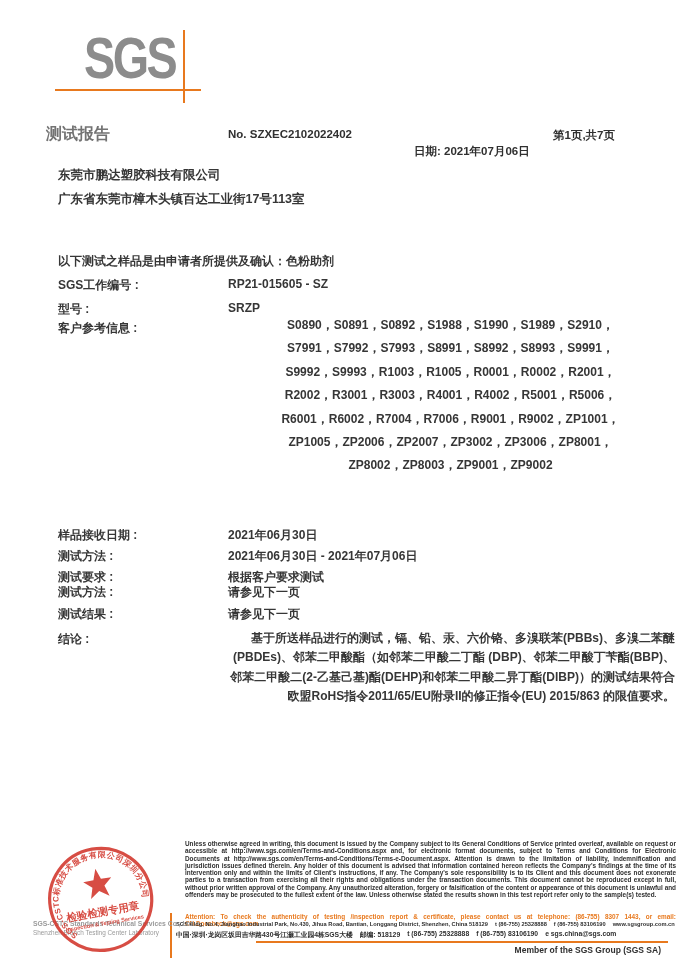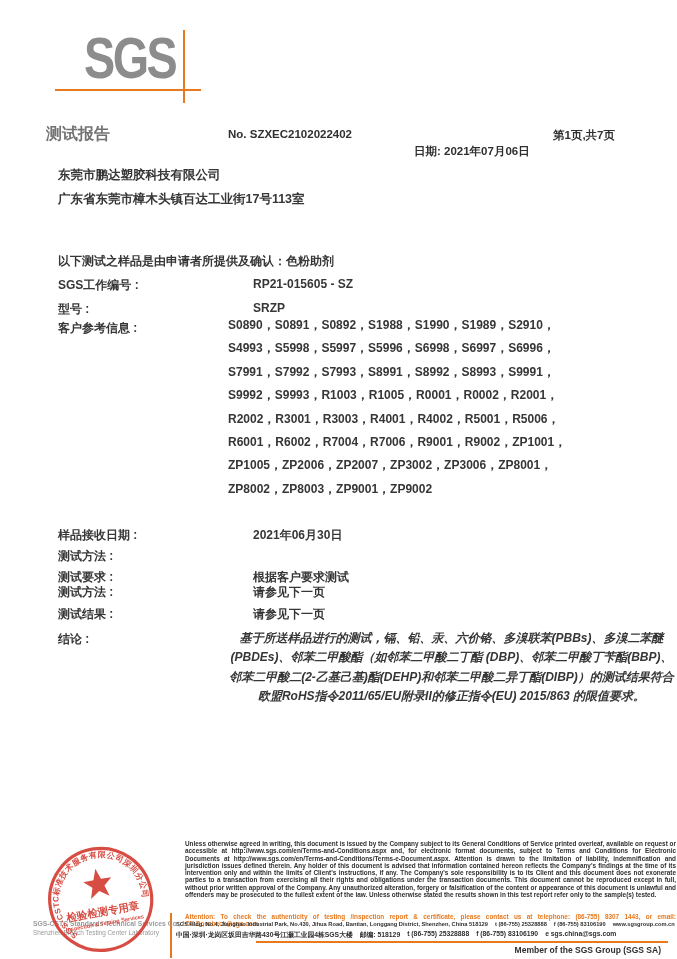--- a/index.html
+++ b/index.html
@@ -18,26 +18,26 @@
   .doc-title{position:absolute;left:46px;top:124px;font-size:16px;font-weight:bold;color:#737373;}
   .hdr-no{position:absolute;left:228px;top:128px;font-size:11.5px;font-weight:bold;color:#303030;}
   .hdr-date{position:absolute;left:414px;top:128px;font-size:11.5px;font-weight:bold;color:#303030;margin-top:16px;}
   .hdr-page{position:absolute;left:553px;top:128px;font-size:11.5px;font-weight:bold;color:#303030;}
   
   .applicant-name{position:absolute;left:58px;top:167px;font-size:12.5px;font-weight:bold;text-align:right;}
   .applicant-addr{position:absolute;left:58px;top:191px;font-size:12.5px;font-weight:bold;}
   
   .intro{position:absolute;left:58px;top:253px;font-size:12px;font-weight:bold;}
   .lbl{position:absolute;left:58px;font-size:12px;font-weight:bold;color:#363636;white-space:nowrap;}
-  .val{position:absolute;left:228px;font-size:12px;font-weight:bold;color:#363636;white-space:nowrap;margin-left:25px;}
+  .val{position:absolute;left:228px;font-size:12px;font-weight:bold;color:#363636;white-space:nowrap;}
   .reflines{position:absolute;left:228px;top:314px;width:445px;font-size:12px;font-weight:bold;}
-  .refline{height:23.4px;line-height:23.4px;white-space:nowrap;}
+  .refline{height:23.4px;line-height:23.4px;white-space:nowrap;text-align:center;}
   .conclusion{
     position:absolute;left:228px;top:629px;width:447px;font-size:12px;font-weight:bold;
-    line-height:19.3px;white-space:normal;text-align:center;font-style:italic;
+    line-height:19.3px;white-space:normal;text-align:right;
   }
   
   .disclaimer{
     position:absolute;left:185px;top:840px;width:491px;font-size:6.4px;line-height:7.3px;
     color:#2f2f2f;text-align:justify;font-weight:bold;
   }
   .attention{
     position:absolute;left:185px;top:913px;width:491px;font-size:6.4px;line-height:7.3px;
     color:#e8791e;font-weight:bold;text-align:justify;
   }
@@ -78,33 +78,33 @@
 
   <div class="lbl" style="top:277px">SGS工作编号 :</div>
   <div class="val" style="top:277px">RP21-015605 - SZ</div>
 
   <div class="lbl" style="top:301px">型号 :</div>
   <div class="val" style="top:301px">SRZP</div>
 
   <div class="lbl" style="top:320px">客户参考信息 :</div>
   <div class="reflines">
     <div class="refline">S0890，S0891，S0892，S1988，S1990，S1989，S2910，</div>
-    <div class="refline">S4993，S5998，S5997，S5996，S6998，S6997，S6996，</div>
     <div class="refline">S7991，S7992，S7993，S8991，S8992，S8993，S9991，</div>
     <div class="refline">S9992，S9993，R1003，R1005，R0001，R0002，R2001，</div>
     <div class="refline">R2002，R3001，R3003，R4001，R4002，R5001，R5006，</div>
     <div class="refline">R6001，R6002，R7004，R7006，R9001，R9002，ZP1001，</div>
     <div class="refline">ZP1005，ZP2006，ZP2007，ZP3002，ZP3006，ZP8001，</div>
     <div class="refline">ZP8002，ZP8003，ZP9001，ZP9002</div>
   </div>
 
   <div class="lbl" style="top:527px">样品接收日期 :</div>
   <div class="val" style="top:527px">2021年06月30日</div>
 
   <div class="lbl" style="top:548px">测试方法 :</div>
+  <div class="val" style="top:548px">2021年06月30日 - 2021年07月06日</div>
 
   <div class="lbl" style="top:569px">测试要求 :</div>
   <div class="val" style="top:569px">根据客户要求测试</div>
 
   <div class="lbl" style="top:584px">测试方法 :</div>
   <div class="val" style="top:584px">请参见下一页</div>
 
   <div class="lbl" style="top:606px">测试结果 :</div>
   <div class="val" style="top:606px">请参见下一页</div>
 

